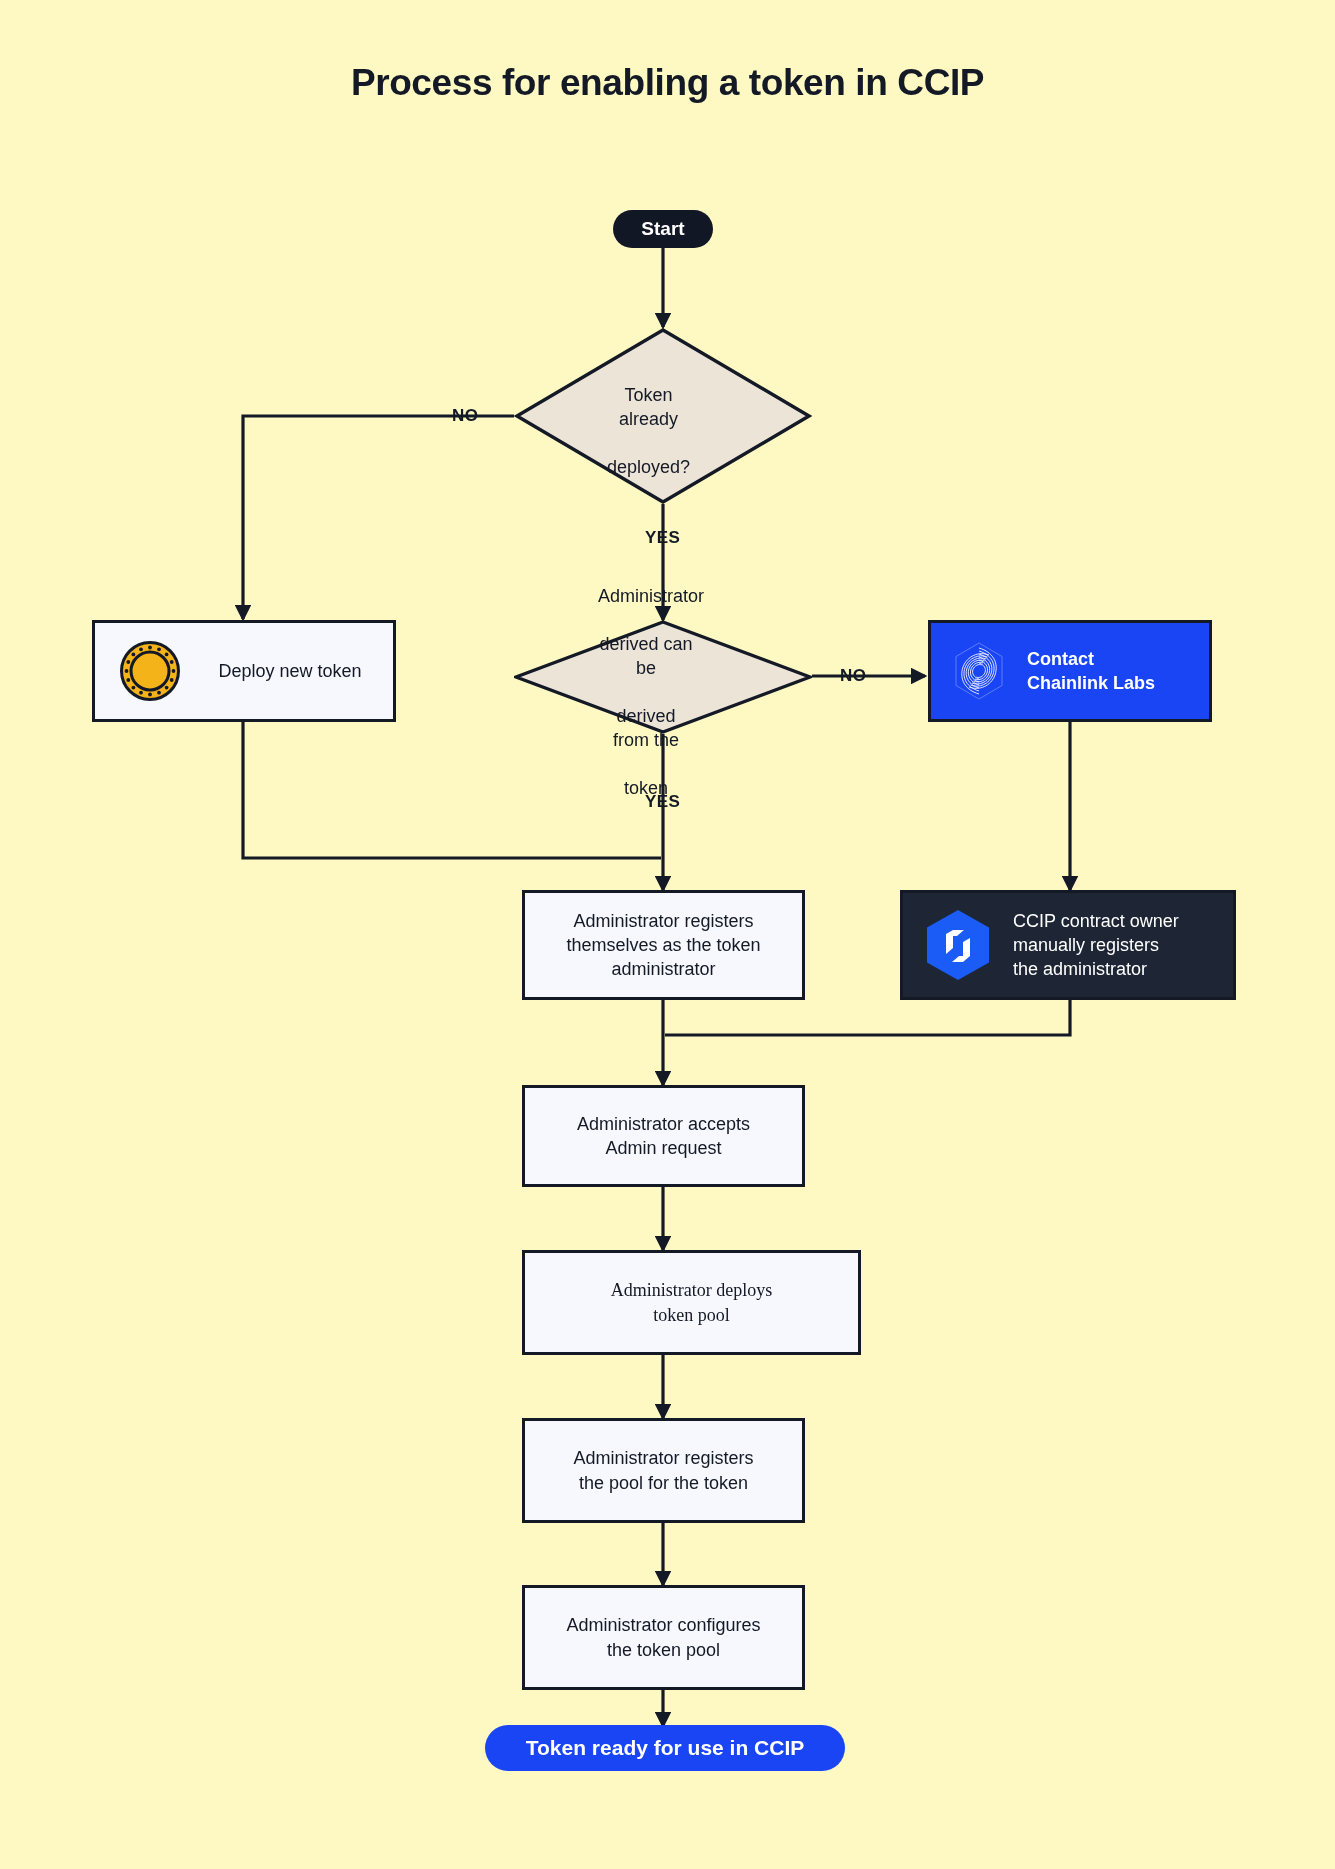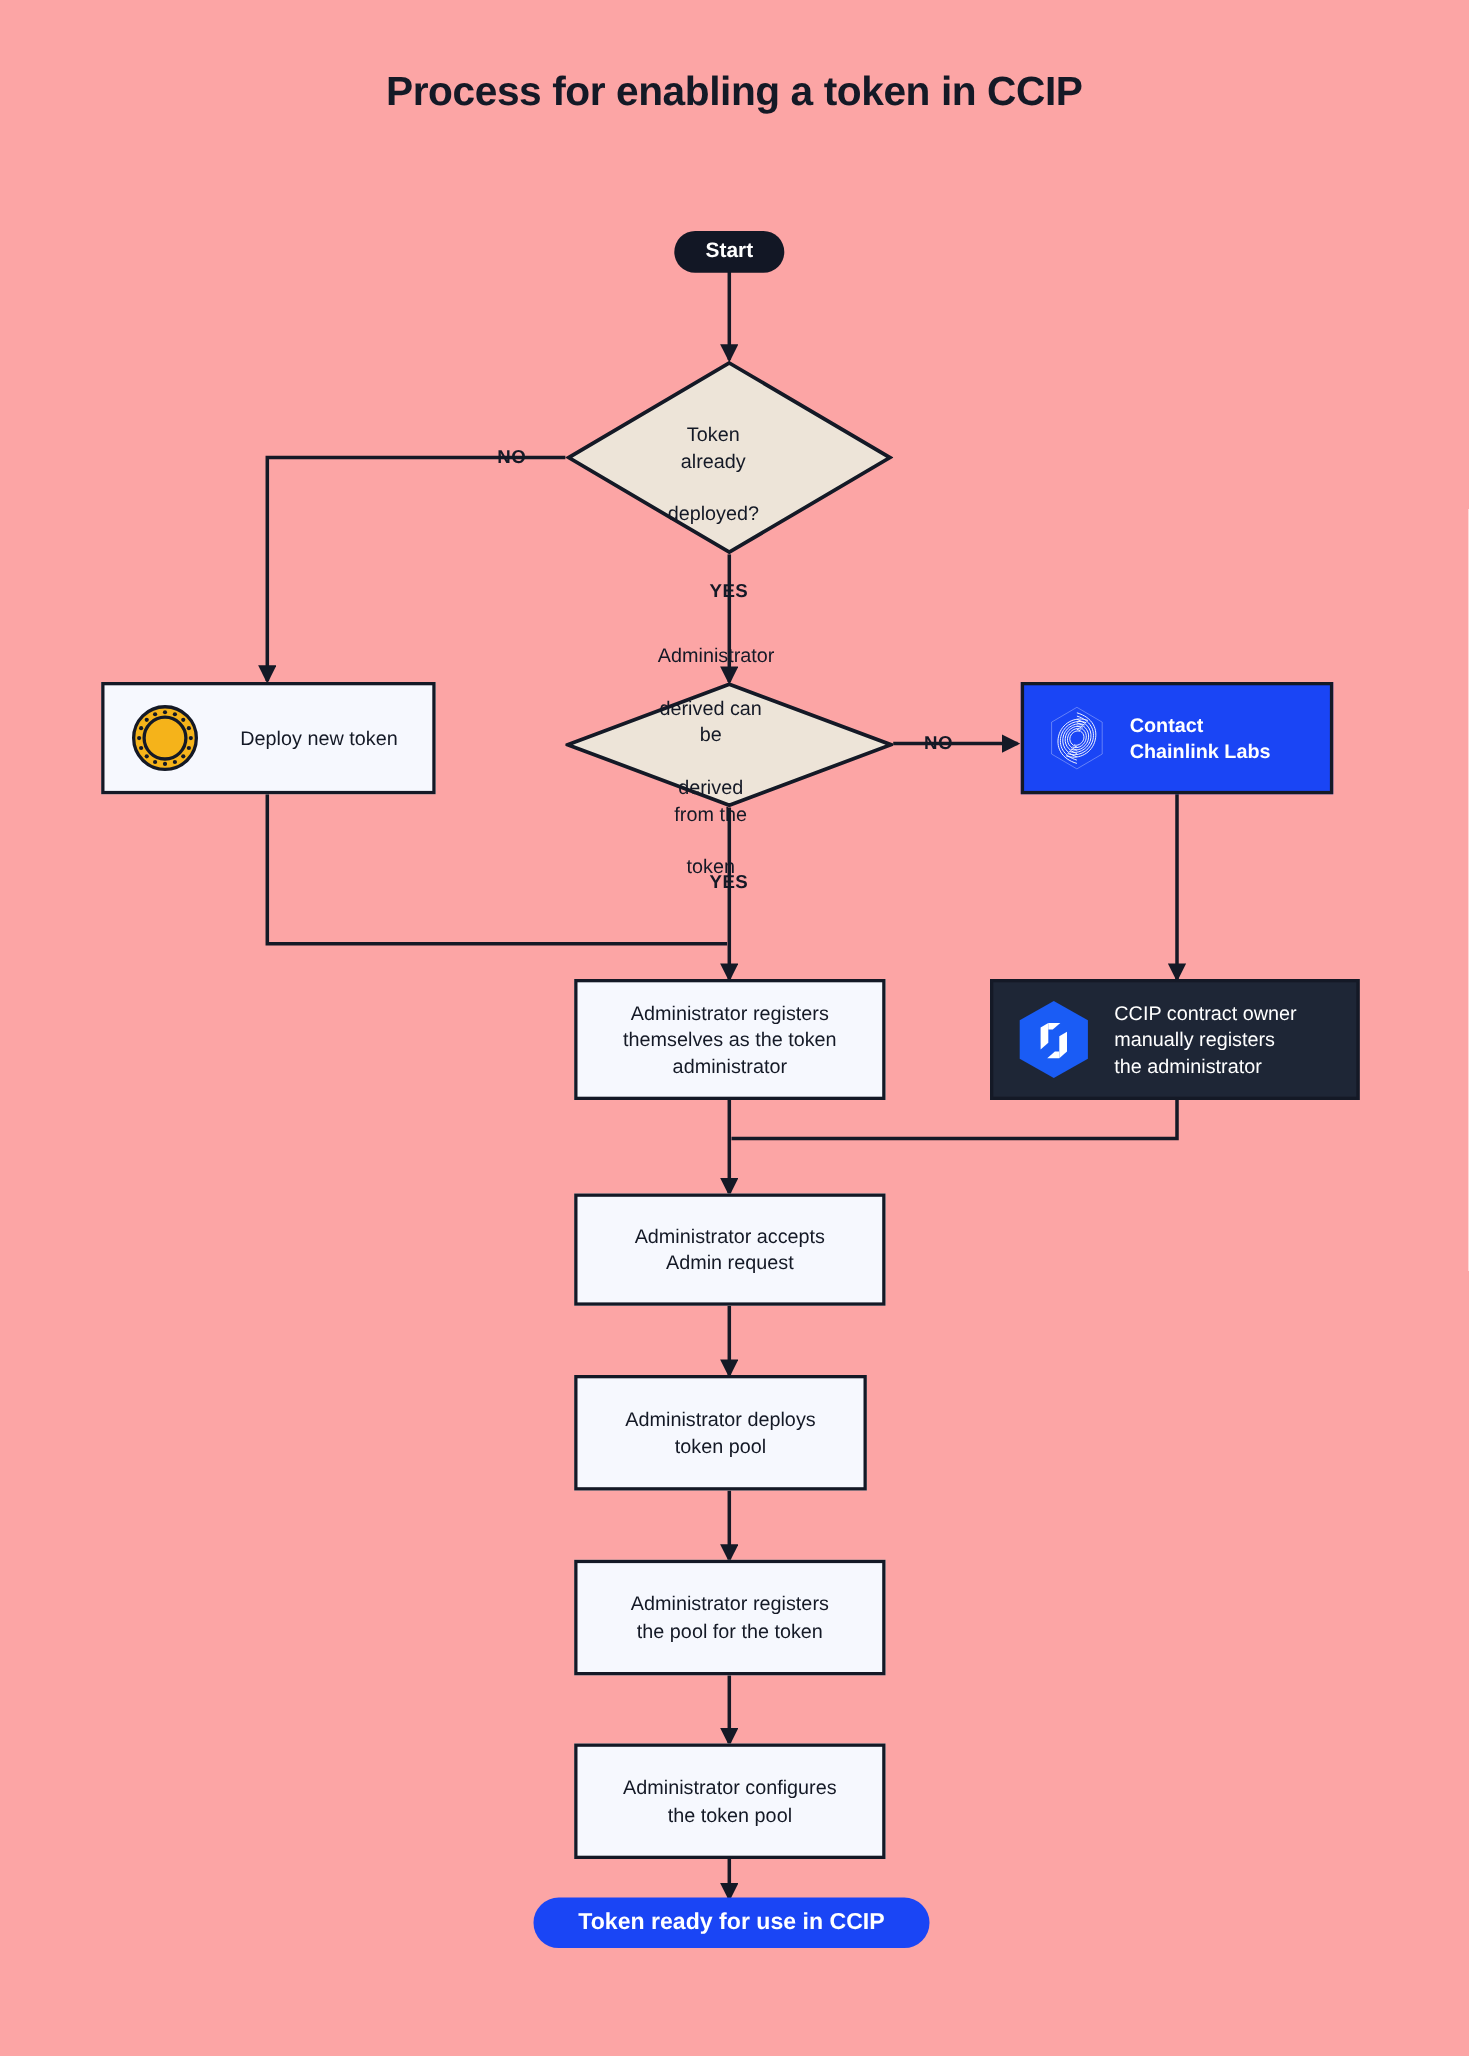--- a/index.html
+++ b/index.html
@@ -8,21 +8,21 @@
     background: #ffffff;
   }
   body {
     font-family: "Liberation Sans", sans-serif;
     color: #141926;
   }
   #canvas {
     position: relative;
     width: 1335px;
     height: 1869px;
-    background: #fca5a5;
+    background: #fef9c3;
     overflow: hidden;
   }
   #edges {
     position: absolute;
     left: 0; top: 0;
     width: 1335px;
     height: 1869px;
     pointer-events: none;
   }
   .node {
@@ -294,21 +294,21 @@
     </div>
   </div>
 
   <div class="node box" style="left:522px; top:1085px; width:283px; height:102px;">
     <div>
       <span>Administrator accepts</span><br>
       <span>Admin request</span>
     </div>
   </div>
 
-  <div class="node box" style="left:522px; top:1250px; width:266px; height:105px;">
+  <div class="node box" style="left:522px; top:1250px; width:339px; height:105px;font-family:Liberation Serif, serif;">
     <div>
       <span>Administrator deploys</span><br>
       <span>token pool</span>
     </div>
   </div>
 
   <div class="node box" style="left:522px; top:1418px; width:283px; height:105px;">
     <div>
       <span>Administrator registers</span><br>
       <span>the pool for the token</span>

